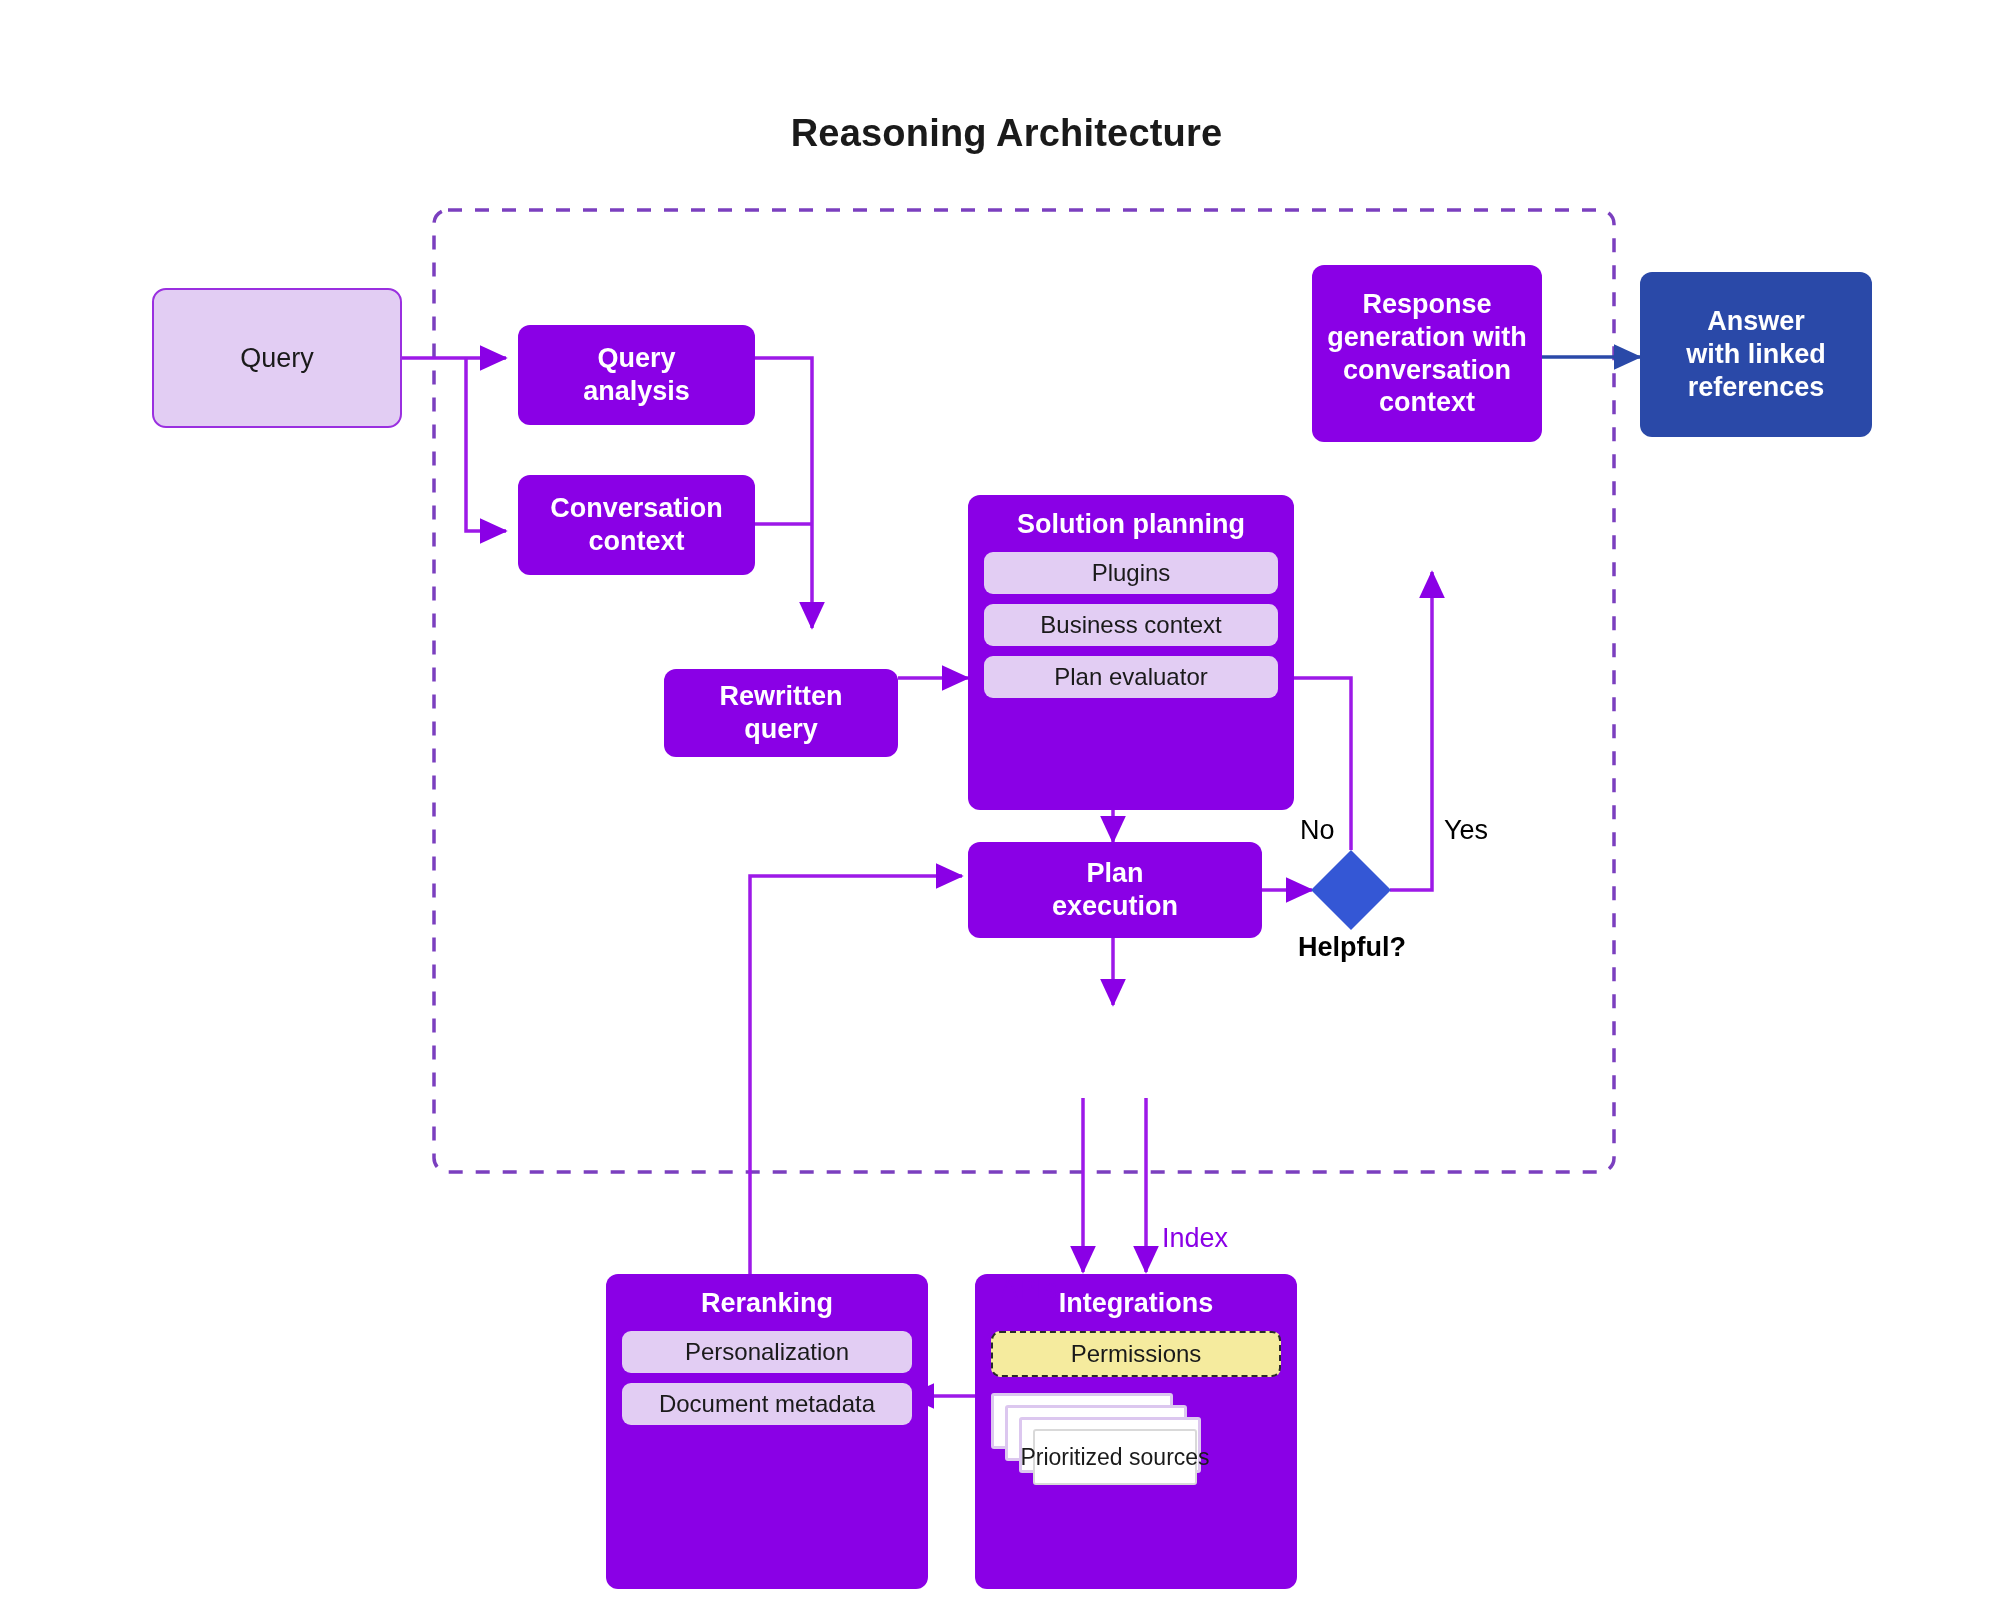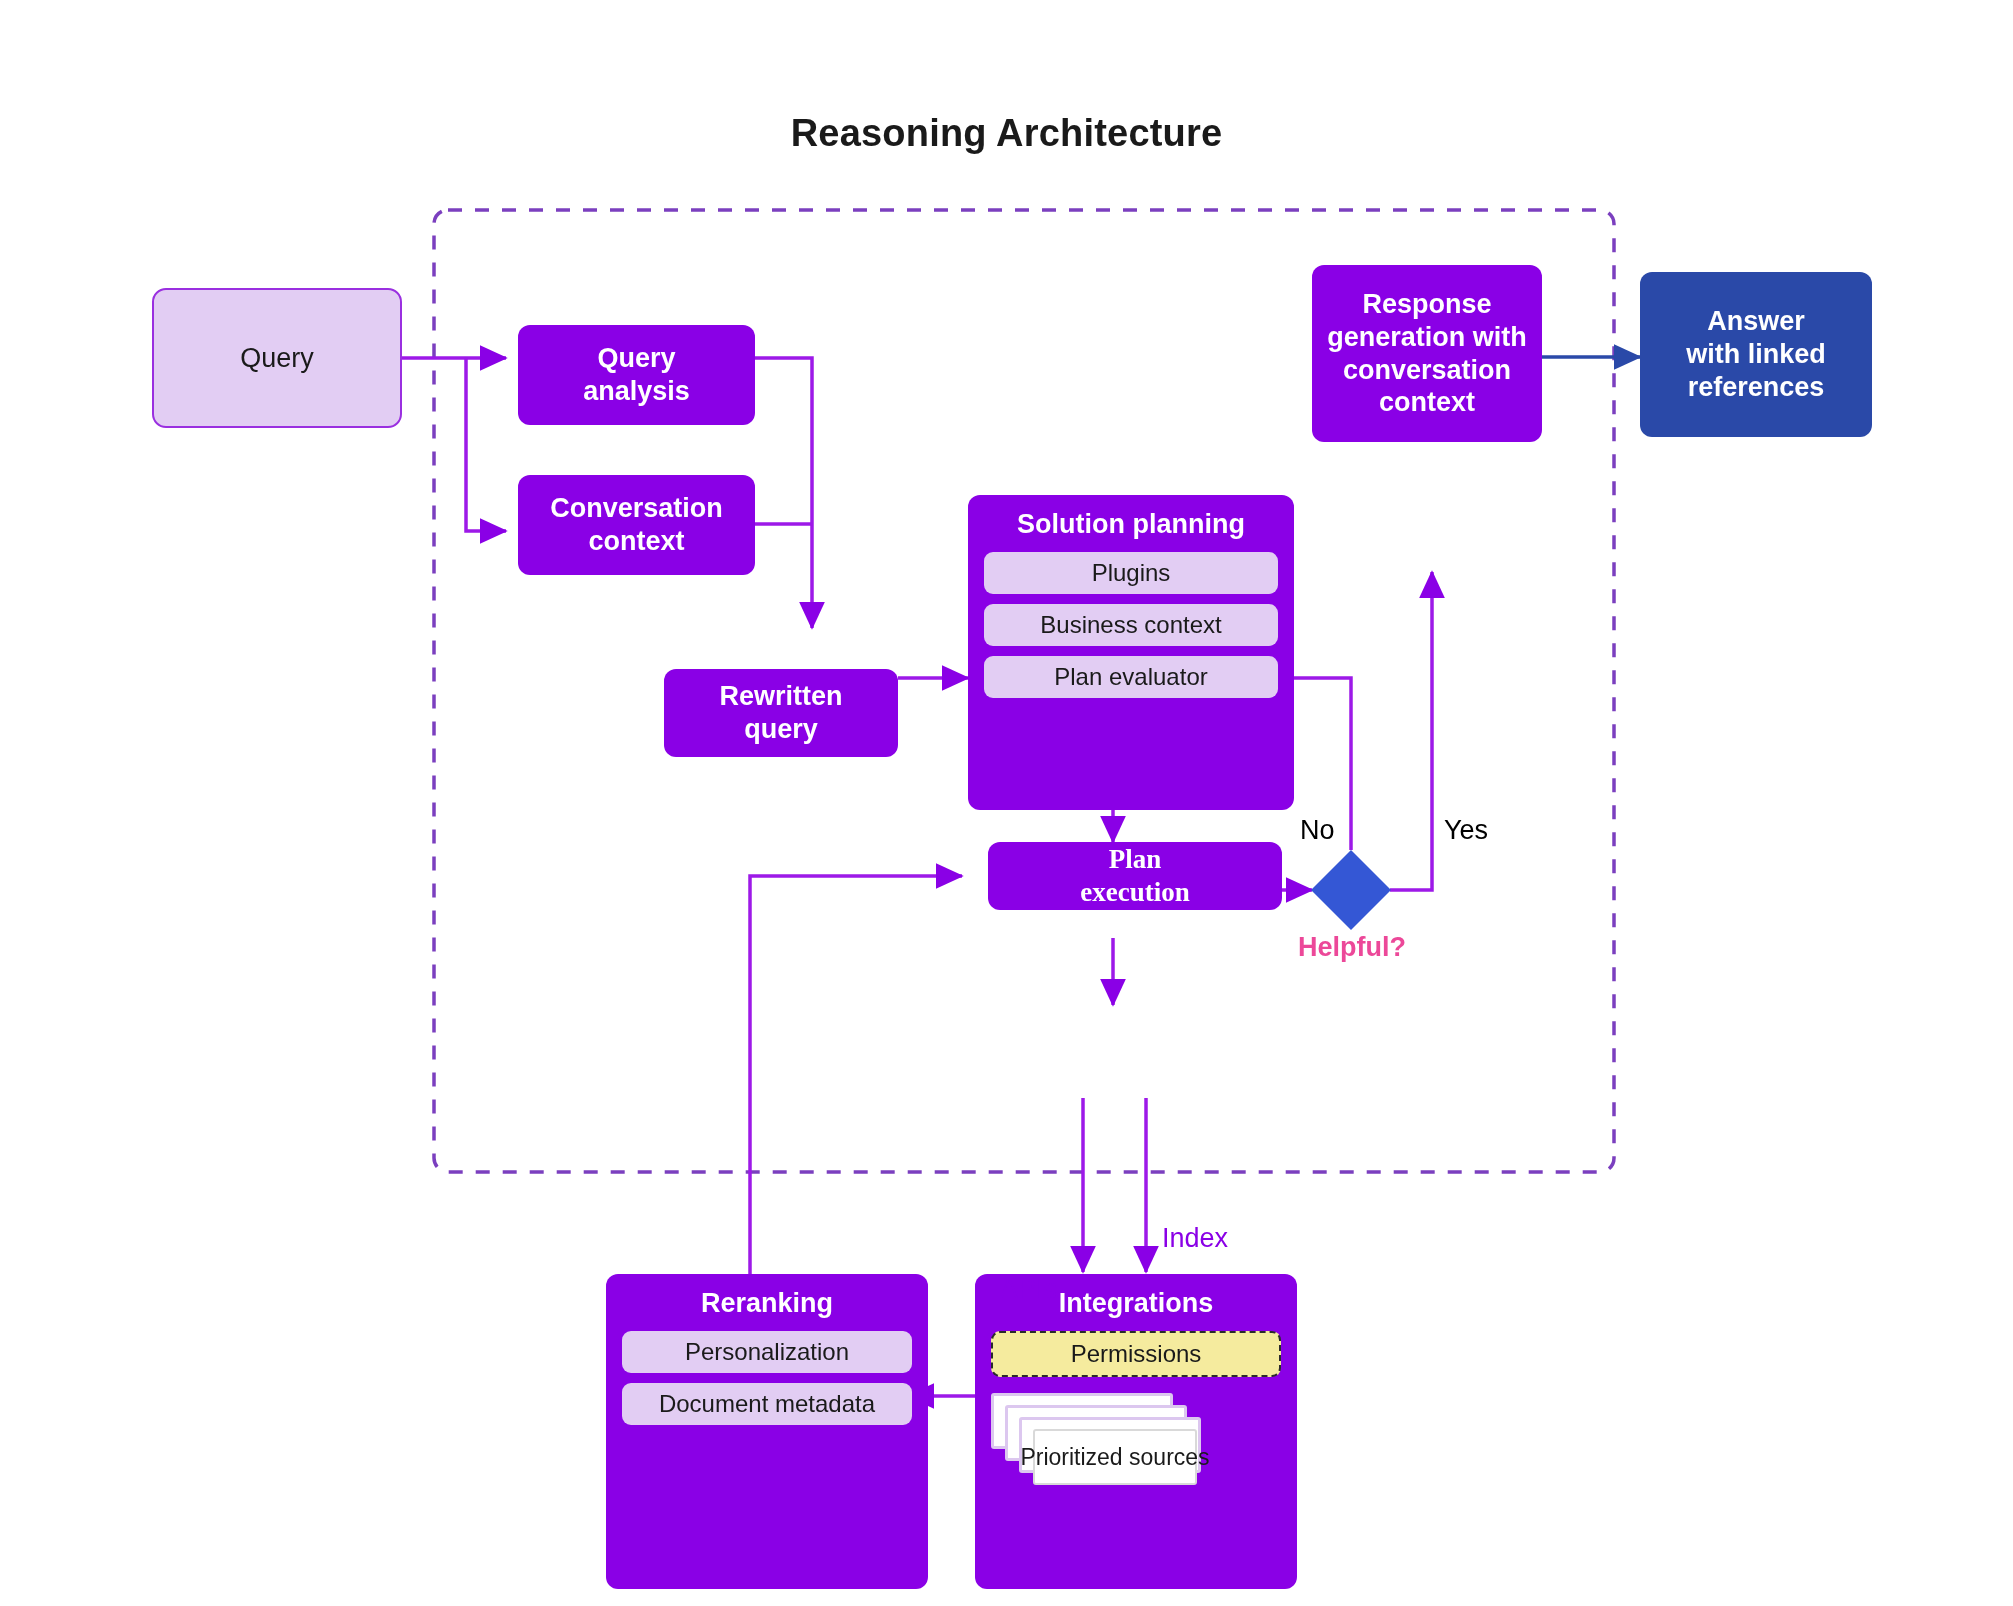--- a/index.html
+++ b/index.html
@@ -148,21 +148,21 @@
     white-space: nowrap;
   }
 
   .edge-label {
     position: absolute;
     font-size: 27px;
     white-space: nowrap;
   }
   .lbl-purple { color: #8A00E6; }
   .lbl-blue   { color: #000000; }
-  .lbl-blue-b { color: #ec4899; font-weight: bold; }
+  .lbl-blue-b { color: #000000; font-weight: bold; }
 </style>
 </head>
 <body>
 
 <div id="canvas">
 
   <div class="title">Reasoning Architecture</div>
 
   <svg id="edges" viewBox="0 0 2013 1606" xmlns="http://www.w3.org/2000/svg">
     <defs>
@@ -226,21 +226,21 @@
 query</span>
   </div>
 
   <div class="n-group" style="position:absolute; left:968px; top:475px; width:294px; height:285px;">
     <div class="group-title">Solution planning</div>
     <div class="sub">Plugins</div>
     <div class="sub">Business context</div>
     <div class="sub">Plan evaluator</div>
   </div>
 
-  <div class="node n-purple" style="left:988px; top:822px; width:294px; height:68px;font-family:Liberation Serif, serif;">
+  <div class="node n-purple" style="left:968px; top:822px; width:294px; height:96px;">
     <span style="white-space:pre-line;">Plan
 execution</span>
   </div>
 
 
   <div class="node n-purple" style="left:1312px; top:245px; width:230px; height:177px;">
     <span style="white-space:pre-line;">Response
 generation with
 conversation
 context</span>

